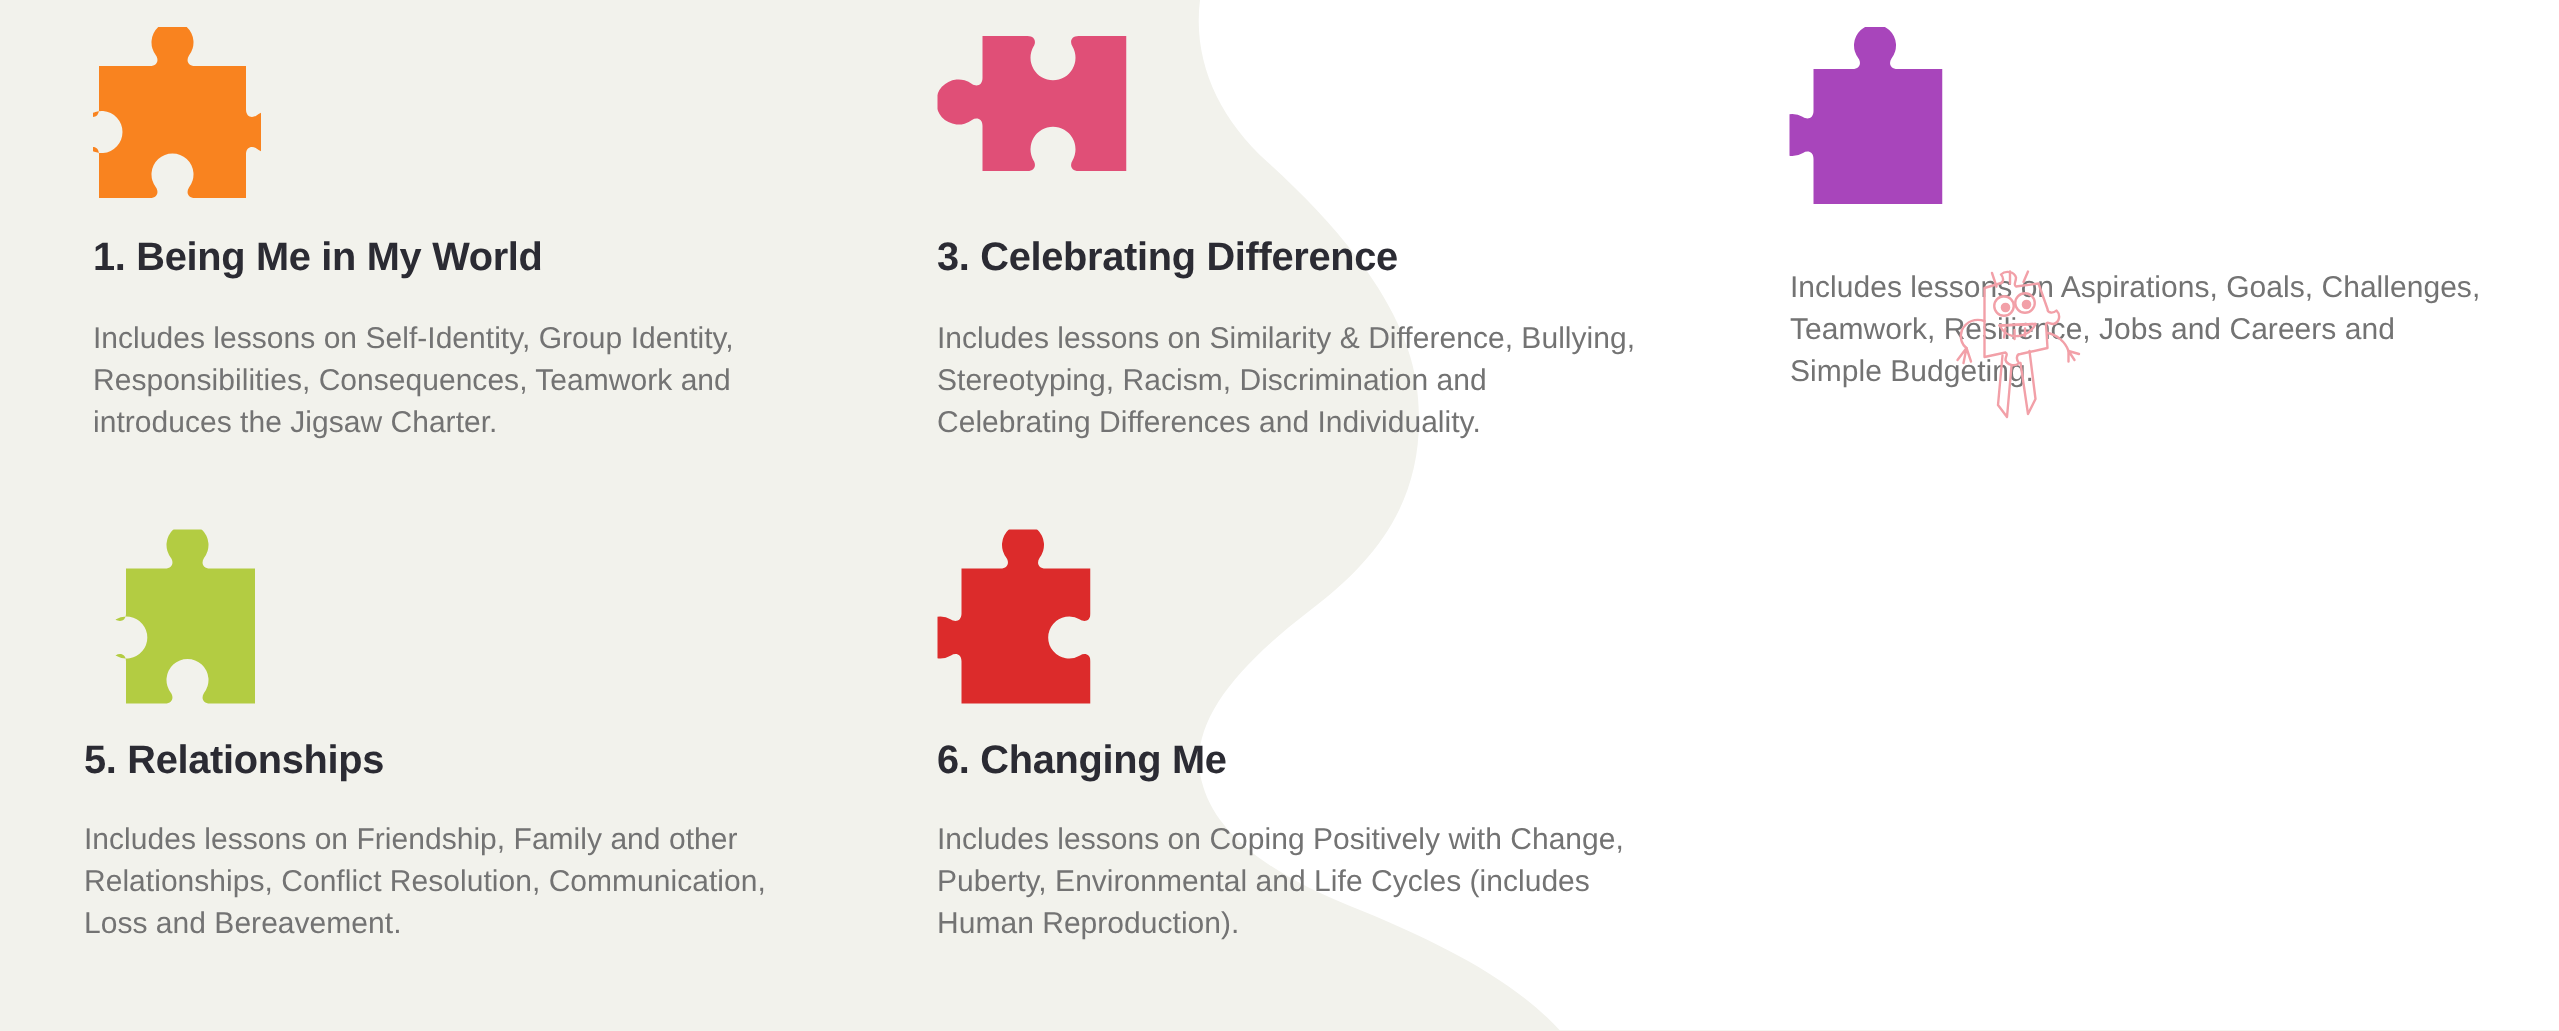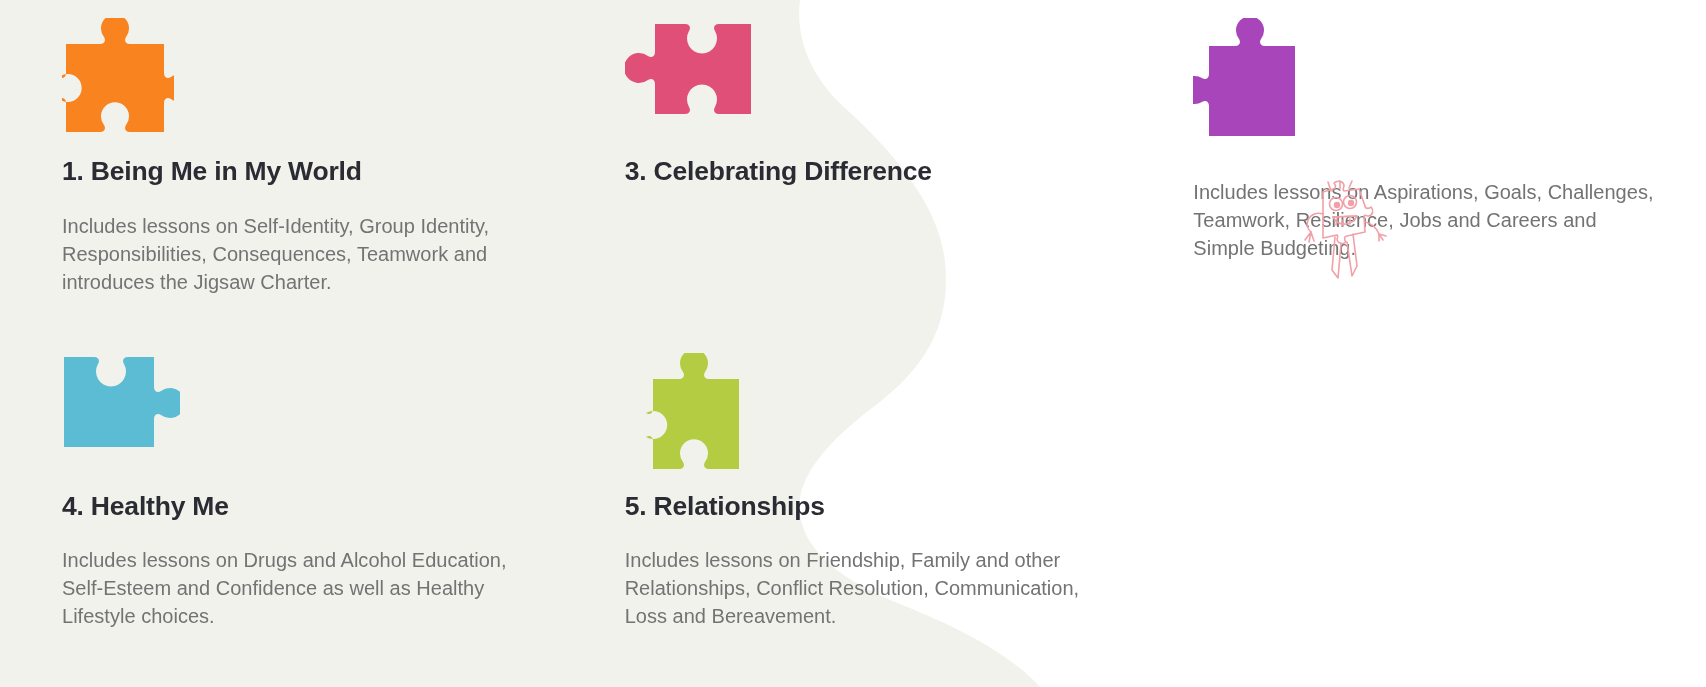--- a/index.html
+++ b/index.html
@@ -146,20 +146,21 @@
                  C40 92 39 96 34 96
                  L4 96
                  L4 66
                  C4 61 0 60 -3 62
                  A15 15 0 1 1 -3 38
                  C0 40 4 39 4 34
                  Z"></path>
       </svg>
     </div>
     <h3 class="card-title">3. Celebrating Difference</h3>
+    <p class="card-desc">Includes lessons on Similarity &amp; Difference, Bullying, Stereotyping, Racism, Discrimination and Celebrating Differences and Individuality.</p>
   </div>
 
   <div class="card col3">
     <div class="piece-wrap">
       <svg class="piece" width="102" height="120" viewBox="-16 0 102 120" aria-hidden="true">
         <path fill="#a845bb" d="M0 28
                  L26 28
                  C31 28 32 24 30 21
                  A14 14 0 1 1 52 21
                  C50 24 51 28 56 28
@@ -169,41 +170,20 @@
                  L0 88
                  C0 83 -4 82 -7 84
                  A14 14 0 1 1 -7 60
                  C-4 62 0 61 0 56
                  Z"></path>
       </svg>
     </div>
     <p class="card-desc">Includes lessons on Aspirations, Goals, Challenges, Teamwork, Resilience, Jobs and Careers and Simple Budgeting.</p>
   </div>
 
-  <div class="card col1">
-    <div class="piece-wrap">
-      <svg class="piece" width="118" height="98" viewBox="0 0 118 98" aria-hidden="true">
-        <path fill="#5cbcd3" d="M2 4
-                 L32 4
-                 C37 4 38 8 36 11
-                 A15 15 0 1 0 62 11
-                 C60 8 61 4 66 4
-                 L92 4
-                 L92 34
-                 C92 39 96 40 99 38
-                 A15 15 0 1 1 99 62
-                 C96 60 92 61 92 66
-                 L92 94
-                 L2 94
-                 Z"></path>
-      </svg>
-    </div>
-    <h3 class="card-title">4. Healthy Me</h3>
-    <p class="card-desc">Includes lessons on Drugs and Alcohol Education, Self-Esteem and Confidence as well as Healthy Lifestyle choices.</p>
-  </div>
 
   <div class="card col2">
     <div class="piece-wrap">
       <svg class="piece" width="114" height="118" viewBox="-28 0 114 118" aria-hidden="true">
         <path fill="#b3cc42" d="M0 26
                  L26 26
                  C31 26 32 22 30 19
                  A14 14 0 1 1 52 19
                  C50 22 51 26 56 26
                  L86 26
@@ -217,20 +197,45 @@
                  C0 83 -4 82 -7 84
                  A14 14 0 1 0 -7 60
                  C-4 62 0 61 0 56
                  Z"></path>
       </svg>
     </div>
     <h3 class="card-title">5. Relationships</h3>
     <p class="card-desc">Includes lessons on Friendship, Family and other Relationships, Conflict Resolution, Communication, Loss and Bereavement.</p>
   </div>
 
+  <div class="card col3">
+    <div class="piece-wrap">
+      <svg class="piece" width="102" height="118" viewBox="-16 0 102 118" aria-hidden="true">
+        <path fill="#dc2b2b" d="M0 26
+                 L26 26
+                 C31 26 32 22 30 19
+                 A14 14 0 1 1 52 19
+                 C50 22 51 26 56 26
+                 L86 26
+                 L86 56
+                 C86 61 82 62 79 60
+                 A14 14 0 1 0 79 84
+                 C82 82 86 83 86 88
+                 L86 116
+                 L0 116
+                 L0 88
+                 C0 83 -4 82 -7 84
+                 A14 14 0 1 1 -7 60
+                 C-4 62 0 61 0 56
+                 Z"></path>
+      </svg>
+    </div>
+    <h3 class="card-title">6. Changing Me</h3>
+    <p class="card-desc">Includes lessons on Coping Positively with Change, Puberty, Environmental and Life Cycles (includes Human Reproduction).</p>
+  </div>
 
 </div>
 
 <svg class="mascot" style="left:1295px; top:178px;" width="96" height="108" viewBox="0 0 96 108" aria-hidden="true">
   <g fill="none" stroke="#f2a0a8" stroke-width="1.6" stroke-linecap="round" stroke-linejoin="round">
 
     <path d="M28 14 L38 11 C41 11 41 7 39 5 C42 2 48 3 49 7 C49 10 47 12 49 13 L64 11
              L70 28 C70 31 74 31 76 29 C79 32 78 37 74 38 C71 38 70 36 69 38 L70 54
              L52 58 C49 58 49 62 51 64 C48 67 43 65 42 62 C42 59 44 58 42 57 L28 60 Z"></path>
 

